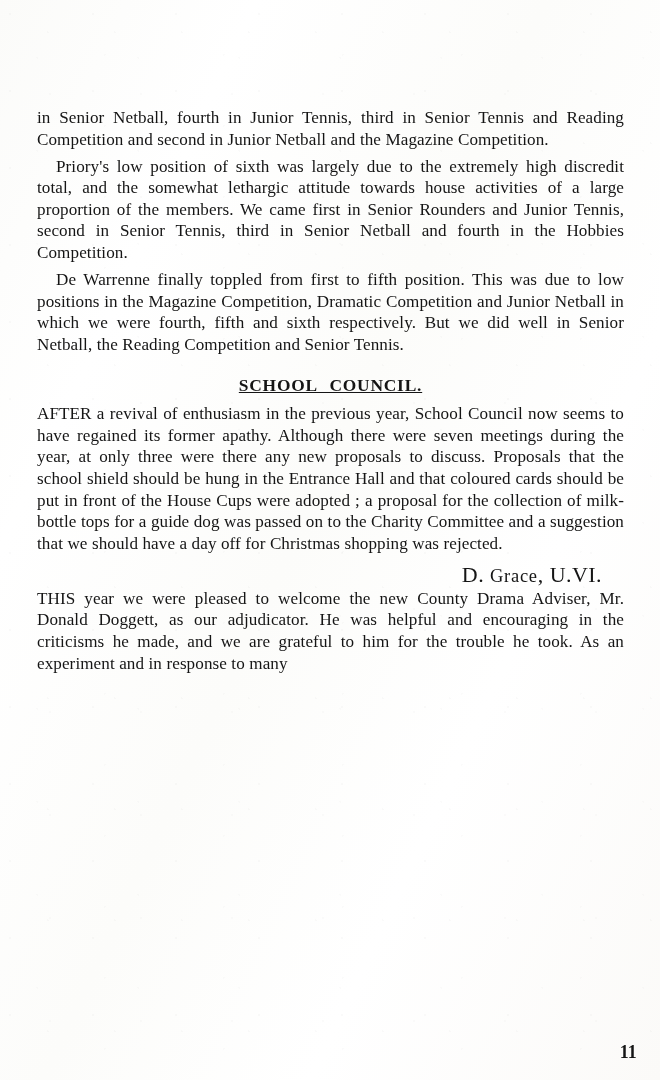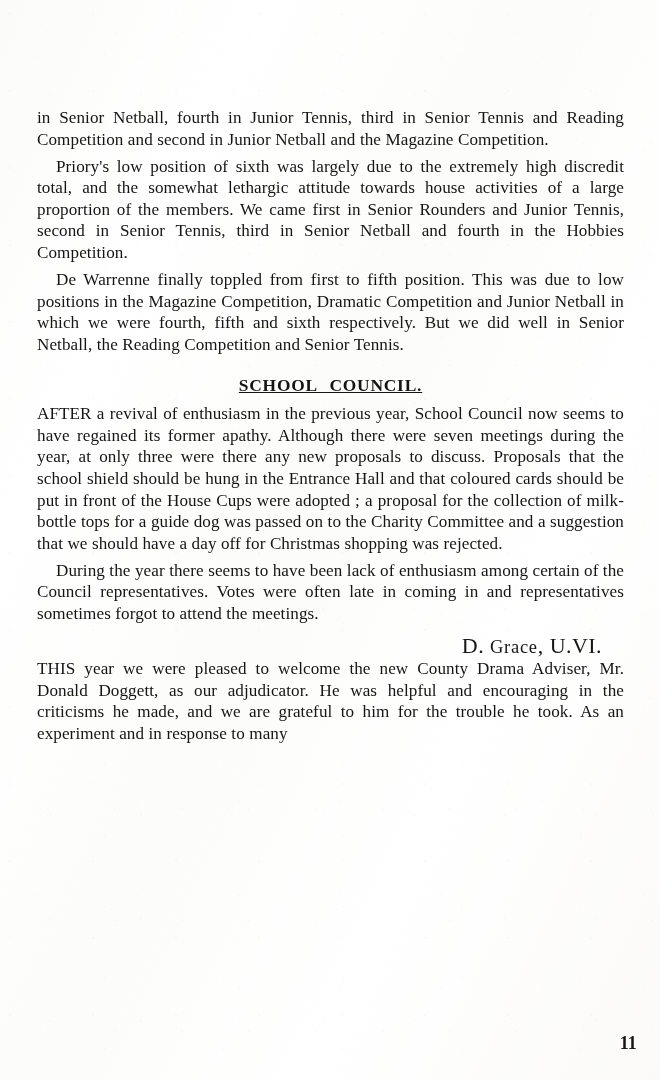--- a/index.html
+++ b/index.html
@@ -89,21 +89,21 @@
   }
 
   .smallcaps {
     font-size: 0.84em;
     letter-spacing: 0.04em;
   }
 
   .page-number {
     position: absolute;
     right: 23px;
-    bottom: 26px;
+    bottom: 17px;
     font-size: 18px;
     font-weight: bold;
     letter-spacing: 0.01em;
   }
 
   .spacer-before-body {
     height: 56px;
   }
 </style>
 </head>
@@ -119,21 +119,20 @@
       <p class="body-par no-indent">in Senior Netball, fourth in Junior Tennis, third in Senior Tennis and Reading Competition and second in Junior Netball and the Magazine Competition.</p>
       <p class="body-par par-gap">Priory's low position of sixth was largely due to the extremely high discredit total, and the somewhat lethargic attitude towards house activities of a large proportion of the members.   We came first in Senior Rounders and Junior Tennis, second in Senior Tennis, third in Senior Netball and fourth in the Hobbies Competition.</p>
       <p class="body-par par-gap">De Warrenne finally toppled from first to fifth position.   This was due to low positions in the Magazine Competition, Dramatic Competition and Junior Netball in which we were fourth, fifth and sixth respectively.   But we did well in Senior Netball, the Reading Competition and Senior Tennis.</p>
     </section>
 
     <section>
       <div class="heading-block-a">
         <h2 class="section-heading">SCHOOL COUNCIL.</h2>
       </div>
       <p class="body-par no-indent">AFTER a revival of enthusiasm in the previous year, School Council now seems to have regained its former apathy.   Although there were seven meetings during the year, at only three were there any new proposals to discuss.   Proposals that the school shield should be hung in the Entrance Hall and that coloured cards should be put in front of the House Cups were adopted ;  a proposal for the collection of milk-bottle tops for a guide dog was passed on to the Charity Committee and a suggestion that we should have a day off for Christmas shopping was rejected.</p>
-      <p class="body-par par-gap">During the year there seems to have been lack of enthusiasm among certain of the Council representatives.   Votes were often late in coming in and representatives sometimes forgot to attend the meetings.</p>
       <p class="byline"><span>D. </span><span class="smallcaps">Grace</span><span>, U.VI.</span></p>
     </section>
 
     <section>
       <p class="body-par no-indent">THIS year we were pleased to welcome the new County Drama Adviser, Mr. Donald Doggett, as our adjudicator.   He was helpful and encouraging in the criticisms he made, and we are grateful to him for the trouble he took.   As an experiment and in response to many</p>
     </section>
 
   </div>
 
   <div class="page-number">11</div>

